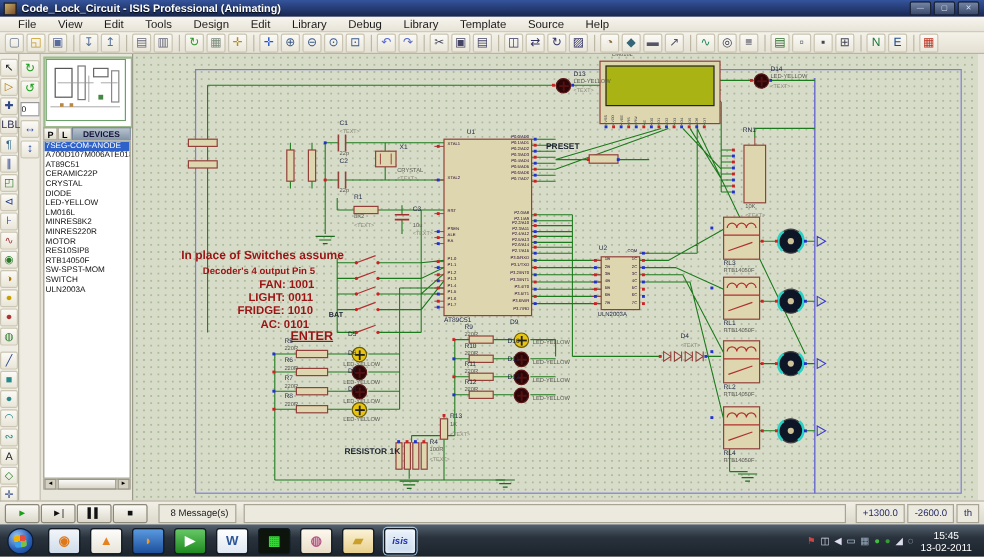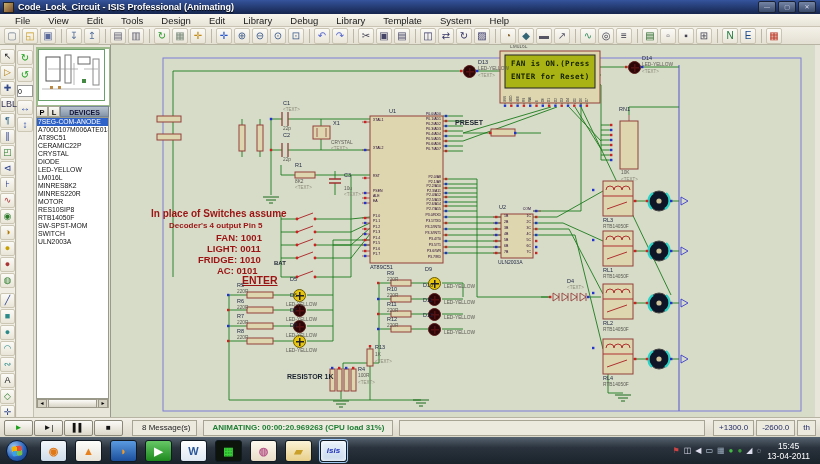--- a/index.html
+++ b/index.html
@@ -140,21 +140,21 @@
   <span class="menuitem">File</span>
       <span class="menuitem">View</span>
       <span class="menuitem">Edit</span>
       <span class="menuitem">Tools</span>
       <span class="menuitem">Design</span>
       <span class="menuitem">Edit</span>
       <span class="menuitem">Library</span>
       <span class="menuitem">Debug</span>
       <span class="menuitem">Library</span>
       <span class="menuitem">Template</span>
-      <span class="menuitem">System</span>
+      <span class="menuitem">Source</span>
       <span class="menuitem">Help</span>
     </div>
 
   <div id="toolbar">
 
   <span class="tb" data-glyph="▢" style="color: rgb(106, 122, 138);"></span>
       <span class="tb" data-glyph="◱" style="color: rgb(199, 154, 30);"></span>
       <span class="tb" data-glyph="▣" style="color: rgb(90, 106, 154);"></span>
       <span class="tb gstart" data-glyph="↧" style="color: rgb(85, 112, 154);"></span>
       <span class="tb" data-glyph="↥" style="color: rgb(85, 112, 154);"></span>
@@ -562,44 +562,39 @@
             <use href="#pb" x="365" y="24.8"></use>
           <use href="#pr" x="514" y="20.8"></use>
             <use href="#pb" x="530" y="20.8"></use>
           <use href="#pr" x="438" y="250.8"></use>
             <use href="#pb" x="476" y="250.8"></use>
           <use href="#pr" x="378" y="86.8"></use>
             <use href="#pb" x="403" y="86.8"></use>
         </g>
       </svg>
 
-      <div id="lcdtext">
-        <div>FAN is ON.(Press</div>
-        <div>ENTER for Reset)</div>
-      </div>
 
       <div style="display:contents">
         
       <div class="led on" style="left: 182px; top: 244px;"></div><div class="led off" style="left: 182px; top: 259px;"></div><div class="led off" style="left: 182px; top: 275px;"></div><div class="led on" style="left: 182px; top: 290px;"></div><div class="led on" style="left: 317px; top: 232px;"></div><div class="led off" style="left: 317px; top: 248px;"></div><div class="led off" style="left: 317px; top: 263px;"></div><div class="led off" style="left: 317px; top: 278px;"></div><div class="led off" style="left: 352px; top: 20px;"></div><div class="led off" style="left: 517px; top: 16px;"></div></div>
 
       <div style="display:contents">
         
       <span class="slab red-lg" style="left: 40px; top: 164px;">In place of Switches assume</span><span class="slab red-md" style="left: 58px; top: 177px;">Decoder's 4 output Pin 5</span><span class="slab red-num" style="left: 105px; top: 188px;">FAN: 1001</span><span class="slab red-num" style="left: 96px; top: 199px;">LIGHT: 0011</span><span class="slab red-num" style="left: 87px; top: 210px;">FRIDGE: 1010</span><span class="slab red-num" style="left: 106px; top: 221px;">AC: 0101</span><span class="slab red-enter" style="left: 131px; top: 230px;">ENTER</span><span class="slab dark-md" style="left: 176px; top: 328px;">RESISTOR 1K</span><span class="slab dark-md" style="left: 344px; top: 74px;">PRESET</span><span class="slab dark-sm" style="left: 163px; top: 215px;">BAT</span><span class="slab ref" style="left: 278px; top: 64px;">U1</span><span class="slab ref" style="left: 259px; top: 220px;">AT89C51</span><span class="slab ref" style="left: 388px; top: 160px;">U2</span><span class="slab refsm" style="left: 387px; top: 215px;">ULN2003A</span><span class="slab ref" style="left: 222px; top: 76px;">X1</span><span class="slab val" style="left: 220px; top: 96px;">CRYSTAL</span><span class="slab ref" style="left: 172px; top: 56px;">C1</span><span class="slab val" style="left: 172px; top: 82px;">22p</span><span class="slab ref" style="left: 172px; top: 88px;">C2</span><span class="slab val" style="left: 172px; top: 113px;">22p</span><span class="slab ref" style="left: 184px; top: 118px;">R1</span><span class="slab val" style="left: 184px; top: 135px;">8K2</span><span class="slab ref" style="left: 233px; top: 128px;">C3</span><span class="slab val" style="left: 233px; top: 142px;">10u</span><span class="slab ref" style="left: 508px; top: 62px;">RN1</span><span class="slab val" style="left: 510px; top: 126px;">10K</span><span class="slab val" style="left: 399px; top: 0px;">LM016L</span><span class="slab ref" style="left: 367px; top: 15px;">D13</span><span class="slab val" style="left: 367px; top: 22px;">LED-YELLOW</span><span class="slab ref" style="left: 531px; top: 11px;">D14</span><span class="slab val" style="left: 531px; top: 18px;">LED-YELLOW</span><span class="slab ref" style="left: 179px; top: 232px;">D5</span><span class="slab ref" style="left: 179px; top: 248px;">D6</span><span class="slab ref" style="left: 179px; top: 263px;">D7</span><span class="slab ref" style="left: 179px; top: 278px;">D8</span><span class="slab val" style="left: 175px; top: 258px;">LED-YELLOW</span><span class="slab val" style="left: 175px; top: 273px;">LED-YELLOW</span><span class="slab val" style="left: 175px; top: 289px;">LED-YELLOW</span><span class="slab val" style="left: 175px; top: 304px;">LED-YELLOW</span><span class="slab ref" style="left: 126px; top: 238px;">R5</span><span class="slab val" style="left: 126px; top: 245px;">220R</span><span class="slab ref" style="left: 126px; top: 254px;">R6</span><span class="slab val" style="left: 126px; top: 261px;">220R</span><span class="slab ref" style="left: 126px; top: 269px;">R7</span><span class="slab val" style="left: 126px; top: 276px;">220R</span><span class="slab ref" style="left: 126px; top: 284px;">R8</span><span class="slab val" style="left: 126px; top: 291px;">220R</span><span class="slab ref" style="left: 276px; top: 226px;">R9</span><span class="slab val" style="left: 276px; top: 233px;">220R</span><span class="slab ref" style="left: 276px; top: 242px;">R10</span><span class="slab val" style="left: 276px; top: 249px;">220R</span><span class="slab ref" style="left: 276px; top: 257px;">R11</span><span class="slab val" style="left: 276px; top: 264px;">220R</span><span class="slab ref" style="left: 276px; top: 272px;">R12</span><span class="slab val" style="left: 276px; top: 279px;">220R</span><span class="slab ref" style="left: 314px; top: 222px;">D9</span><span class="slab ref" style="left: 312px; top: 238px;">D10</span><span class="slab ref" style="left: 312px; top: 253px;">D11</span><span class="slab ref" style="left: 312px; top: 268px;">D12</span><span class="slab val" style="left: 333px; top: 240px;">LED-YELLOW</span><span class="slab val" style="left: 333px; top: 256px;">LED-YELLOW</span><span class="slab val" style="left: 333px; top: 271px;">LED-YELLOW</span><span class="slab val" style="left: 333px; top: 286px;">LED-YELLOW</span><span class="slab ref" style="left: 264px; top: 300px;">R13</span><span class="slab val" style="left: 264px; top: 308px;">1K</span><span class="slab ref" style="left: 247px; top: 322px;">R4</span><span class="slab val" style="left: 247px; top: 329px;">100R</span><span class="slab ref" style="left: 456px; top: 234px;">D4</span><span class="slab ref" style="left: 492px; top: 173px;">RL3</span><span class="slab val" style="left: 492px; top: 180px;">RTB14050F</span><span class="slab ref" style="left: 492px; top: 223px;">RL1</span><span class="slab val" style="left: 492px; top: 230px;">RTB14050F</span><span class="slab ref" style="left: 492px; top: 276px;">RL2</span><span class="slab val" style="left: 492px; top: 283px;">RTB14050F</span><span class="slab ref" style="left: 492px; top: 331px;">RL4</span><span class="slab val" style="left: 492px; top: 338px;">RTB14050F</span><span class="slab ph" style="left: 367px; top: 29px;">&lt;TEXT&gt;</span><span class="slab ph" style="left: 531px; top: 25px;">&lt;TEXT&gt;</span><span class="slab ph" style="left: 172px; top: 63px;">&lt;TEXT&gt;</span><span class="slab ph" style="left: 220px; top: 102px;">&lt;TEXT&gt;</span><span class="slab ph" style="left: 184px; top: 141px;">&lt;TEXT&gt;</span><span class="slab ph" style="left: 233px; top: 148px;">&lt;TEXT&gt;</span><span class="slab ph" style="left: 510px; top: 133px;">&lt;TEXT&gt;</span><span class="slab ph" style="left: 456px; top: 241px;">&lt;TEXT&gt;</span><span class="slab ph" style="left: 264px; top: 315px;">&lt;TEXT&gt;</span><span class="slab ph" style="left: 247px; top: 336px;">&lt;TEXT&gt;</span><span class="slab pinlab" style="left: 262px; top: 74px;">XTAL1</span><span class="slab pinlab" style="left: 262px; top: 102px;">XTAL2</span><span class="slab pinlab" style="left: 262px; top: 130px;">RST</span><span class="slab pinlab" style="left: 262px; top: 145px;">PSEN</span><span class="slab pinlab" style="left: 262px; top: 150px;">ALE</span><span class="slab pinlab" style="left: 262px; top: 155px;">EA</span><span class="slab pinlab" style="left: 262px; top: 170px;">P1.0</span><span class="slab pinlab" style="left: 262px; top: 175px;">P1.1</span><span class="slab pinlab" style="left: 262px; top: 181px;">P1.2</span><span class="slab pinlab" style="left: 262px; top: 186px;">P1.3</span><span class="slab pinlab" style="left: 262px; top: 192px;">P1.4</span><span class="slab pinlab" style="left: 262px; top: 197px;">P1.5</span><span class="slab pinlab" style="left: 262px; top: 203px;">P1.6</span><span class="slab pinlab" style="left: 262px; top: 208px;">P1.7</span><span class="slab pinlab pr" style="left: 270px; top: 68px; width: 60px;">P0.0/AD0</span><span class="slab pinlab pr" style="left: 270px; top: 73px; width: 60px;">P0.1/AD1</span><span class="slab pinlab pr" style="left: 270px; top: 78px; width: 60px;">P0.2/AD2</span><span class="slab pinlab pr" style="left: 270px; top: 83px; width: 60px;">P0.3/AD3</span><span class="slab pinlab pr" style="left: 270px; top: 88px; width: 60px;">P0.4/AD4</span><span class="slab pinlab pr" style="left: 270px; top: 93px; width: 60px;">P0.5/AD5</span><span class="slab pinlab pr" style="left: 270px; top: 98px; width: 60px;">P0.6/AD6</span><span class="slab pinlab pr" style="left: 270px; top: 103px; width: 60px;">P0.7/AD7</span><span class="slab pinlab pr" style="left: 270px; top: 131px; width: 60px;">P2.0/A8</span><span class="slab pinlab pr" style="left: 270px; top: 136px; width: 60px;">P2.1/A9</span><span class="slab pinlab pr" style="left: 270px; top: 140px; width: 60px;">P2.2/A10</span><span class="slab pinlab pr" style="left: 270px; top: 145px; width: 60px;">P2.3/A11</span><span class="slab pinlab pr" style="left: 270px; top: 149px; width: 60px;">P2.4/A12</span><span class="slab pinlab pr" style="left: 270px; top: 154px; width: 60px;">P2.5/A13</span><span class="slab pinlab pr" style="left: 270px; top: 158px; width: 60px;">P2.6/A14</span><span class="slab pinlab pr" style="left: 270px; top: 163px; width: 60px;">P2.7/A15</span><span class="slab pinlab pr" style="left: 270px; top: 169px; width: 60px;">P3.0/RXD</span><span class="slab pinlab pr" style="left: 270px; top: 175px; width: 60px;">P3.1/TXD</span><span class="slab pinlab pr" style="left: 270px; top: 181px; width: 60px;">P3.2/INT0</span><span class="slab pinlab pr" style="left: 270px; top: 187px; width: 60px;">P3.3/INT1</span><span class="slab pinlab pr" style="left: 270px; top: 193px; width: 60px;">P3.4/T0</span><span class="slab pinlab pr" style="left: 270px; top: 199px; width: 60px;">P3.5/T1</span><span class="slab pinlab pr" style="left: 270px; top: 205px; width: 60px;">P3.6/WR</span><span class="slab pinlab pr" style="left: 270px; top: 211px; width: 60px;">P3.7/RD</span><span class="slab pinlab" style="left: 393px; top: 170px;">1B</span><span class="slab pinlab" style="left: 393px; top: 176px;">2B</span><span class="slab pinlab" style="left: 393px; top: 182px;">3B</span><span class="slab pinlab" style="left: 393px; top: 188px;">4B</span><span class="slab pinlab" style="left: 393px; top: 194px;">5B</span><span class="slab pinlab" style="left: 393px; top: 200px;">6B</span><span class="slab pinlab" style="left: 393px; top: 206px;">7B</span><span class="slab pinlab pr" style="left: 376px; top: 163px; width: 44px;">COM</span><span class="slab pinlab pr" style="left: 376px; top: 170px; width: 44px;">1C</span><span class="slab pinlab pr" style="left: 376px; top: 176px; width: 44px;">2C</span><span class="slab pinlab pr" style="left: 376px; top: 182px; width: 44px;">3C</span><span class="slab pinlab pr" style="left: 376px; top: 188px; width: 44px;">4C</span><span class="slab pinlab pr" style="left: 376px; top: 194px; width: 44px;">5C</span><span class="slab pinlab pr" style="left: 376px; top: 200px; width: 44px;">6C</span><span class="slab pinlab pr" style="left: 376px; top: 206px; width: 44px;">7C</span><span class="slab lcdpin" style="left: 393px; top: 57px;">VSS</span><span class="slab lcdpin" style="left: 399px; top: 57px;">VDD</span><span class="slab lcdpin" style="left: 406px; top: 57px;">VEE</span><span class="slab lcdpin" style="left: 412px; top: 57px;">RS</span><span class="slab lcdpin" style="left: 418px; top: 57px;">RW</span><span class="slab lcdpin" style="left: 425px; top: 57px;">E</span><span class="slab lcdpin" style="left: 431px; top: 57px;">D0</span><span class="slab lcdpin" style="left: 437px; top: 57px;">D1</span><span class="slab lcdpin" style="left: 444px; top: 57px;">D2</span><span class="slab lcdpin" style="left: 450px; top: 57px;">D3</span><span class="slab lcdpin" style="left: 456px; top: 57px;">D4</span><span class="slab lcdpin" style="left: 463px; top: 57px;">D5</span><span class="slab lcdpin" style="left: 469px; top: 57px;">D6</span><span class="slab lcdpin" style="left: 475px; top: 57px;">D7</span></div>
     </div>
   </div>
 
   <div id="statusbar">
     <span style="display:contents">
       
     <span class="animbtn" data-glyph="►" style="color: rgb(24, 160, 24);"></span><span class="animbtn" data-glyph="►|" style="color: rgb(17, 17, 17);"></span><span class="animbtn" data-glyph="▌▌" style="color: rgb(17, 17, 17);"></span><span class="animbtn" data-glyph="■" style="color: rgb(17, 17, 17);"></span></span>
     <span id="msgbox">
       <span id="warntri"></span>
       <span id="msgcount">8 Message(s)</span>
     </span>
-    <span id="animbox">ANIMATING: 00:00:20.969263 (CPU load 31%)</span>
     <span id="statusfill"></span>
     <span class="coordbox">+1300.0</span>
     <span class="coordbox">-2600.0</span>
     <span class="coordbox">th</span>
   </div>
 
   <div id="taskbar">
     <div id="startorb"></div>
     <span style="display:contents">
       
@@ -611,17 +606,17 @@
         <span class="trayic" data-glyph="◀" style="color: rgb(221, 221, 238);"></span>
         <span class="trayic" data-glyph="▭" style="color: rgb(204, 221, 238);"></span>
         <span class="trayic" data-glyph="▦" style="color: rgb(153, 170, 187);"></span>
         <span class="trayic" data-glyph="●" style="color: rgb(68, 187, 68);"></span>
         <span class="trayic" data-glyph="●" style="color: rgb(58, 154, 58);"></span>
         <span class="trayic" data-glyph="◢" style="color: rgb(221, 221, 238);"></span>
         <span class="trayic" data-glyph="◌" style="color: rgb(221, 221, 238);"></span>
       </span>
     <span id="clock">
       <div>15:45</div>
-      <div>13-04-2011</div>
+      <div>13-02-2011</div>
     </span>
   </div>
 
 </div>
 
 </body></html>

